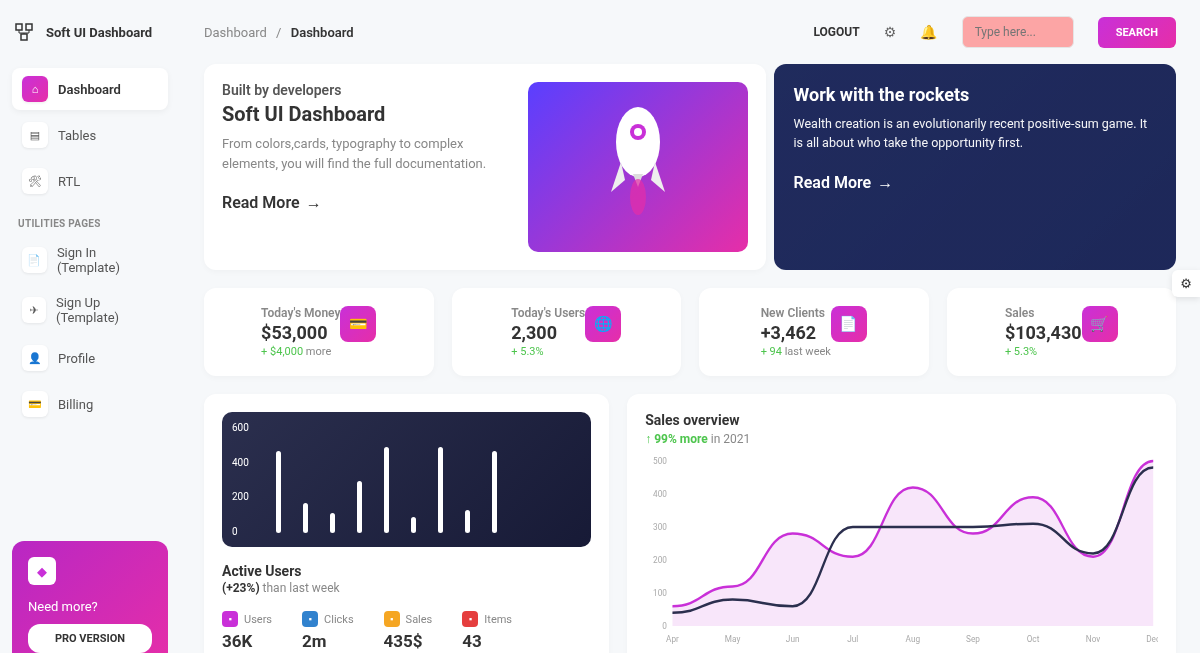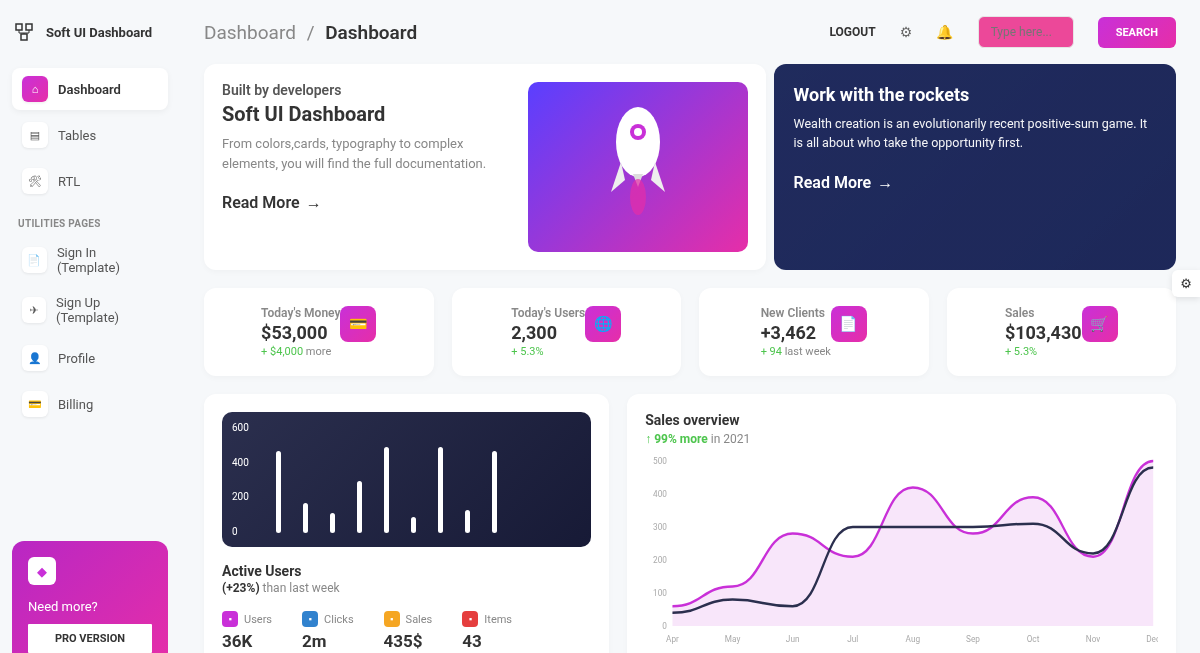--- a/index.html
+++ b/index.html
@@ -8,29 +8,29 @@
 .sidebar{width:180px;padding:20px 12px;display:flex;flex-direction:column}
 .logo{display:flex;align-items:center;gap:10px;font-weight:700;color:#333;font-size:13px;margin-bottom:24px}
 .logo-icon{width:24px;height:24px;display:flex;align-items:center;justify-content:center}
 .nav-item{display:flex;align-items:center;gap:10px;padding:8px 10px;border-radius:8px;margin-bottom:4px;cursor:pointer;font-size:13px;color:#555}
 .nav-item.active{background:#fff;box-shadow:0 2px 6px rgba(0,0,0,.05);color:#333;font-weight:600}
 .nav-icon{width:26px;height:26px;border-radius:6px;display:flex;align-items:center;justify-content:center;background:#fff;box-shadow:0 1px 3px rgba(0,0,0,.08);font-size:11px}
 .nav-item.active .nav-icon{background:linear-gradient(135deg,#c930d8,#e62ea8);color:#fff}
 .nav-section{font-size:10px;font-weight:700;color:#888;letter-spacing:.3px;margin:12px 0 8px 6px}
 .pro-card{margin-top:auto;background:linear-gradient(135deg,#b827c4,#e62ea8);border-radius:12px;padding:16px;color:#fff}
 .pro-icon{width:28px;height:28px;background:#fff;border-radius:6px;display:flex;align-items:center;justify-content:center;margin-bottom:14px;color:#c930d8}
-.pro-btn{background:#fff;color:#333;font-weight:700;font-size:11px;border:none;border-radius:1px;padding:8px;width:100%;cursor:pointer;margin-top:10px}
+.pro-btn{background:#fff;color:#333;font-weight:700;font-size:11px;border:none;border-radius:12px;padding:8px;width:100%;cursor:pointer;margin-top:10px}
 .main{flex:1;padding:16px 24px}
 .topbar{display:flex;align-items:center;margin-bottom:16px}
-.crumbs{font-size:19px;color:#888}
+.crumbs{font-size:13px;color:#888}
 .crumbs .current{color:#333;font-weight:600}
 .topbar-right{margin-left:auto;display:flex;align-items:center;gap:24px}
 .logout{font-size:12px;font-weight:700;color:#333;cursor:pointer}
 .top-icon{color:#666;cursor:pointer;font-size:14px}
-.search{border:1px solid #e5e5e5;border-radius:6px;padding:8px 12px;font-size:12px;width:96px;background:#ec4899}
+.search{border:1px solid #e5e5e5;border-radius:6px;padding:8px 12px;font-size:12px;width:112px;background:#fca5a5}
 .search-btn{background:linear-gradient(135deg,#c930d8,#e62ea8);color:#fff;border:none;border-radius:6px;padding:9px 18px;font-size:11px;font-weight:700;cursor:pointer}
 .row{display:flex;gap:8px;margin-bottom:18px}
 .card{background:#fff;border-radius:12px;padding:18px;box-shadow:0 2px 6px rgba(0,0,0,.03)}
 .hero{flex:1.45;display:flex;gap:24px}
 .hero-text{flex:1}
 .hero-sub{font-size:14px;color:#555;font-weight:600;margin-bottom:4px}
 .hero-title{font-size:20px;font-weight:700;margin-bottom:8px}
 .hero-desc{font-size:13px;color:#888;line-height:1.5;margin-bottom:20px}
 .read-more{font-size:16px;color:#333;font-weight:600;cursor:pointer;display:flex;align-items:flex-end;gap:6px}
 .hero-img{width:220px;height:170px;background:linear-gradient(135deg,#5a3fff,#e62ea8);border-radius:10px;display:flex;align-items:center;justify-content:center}

